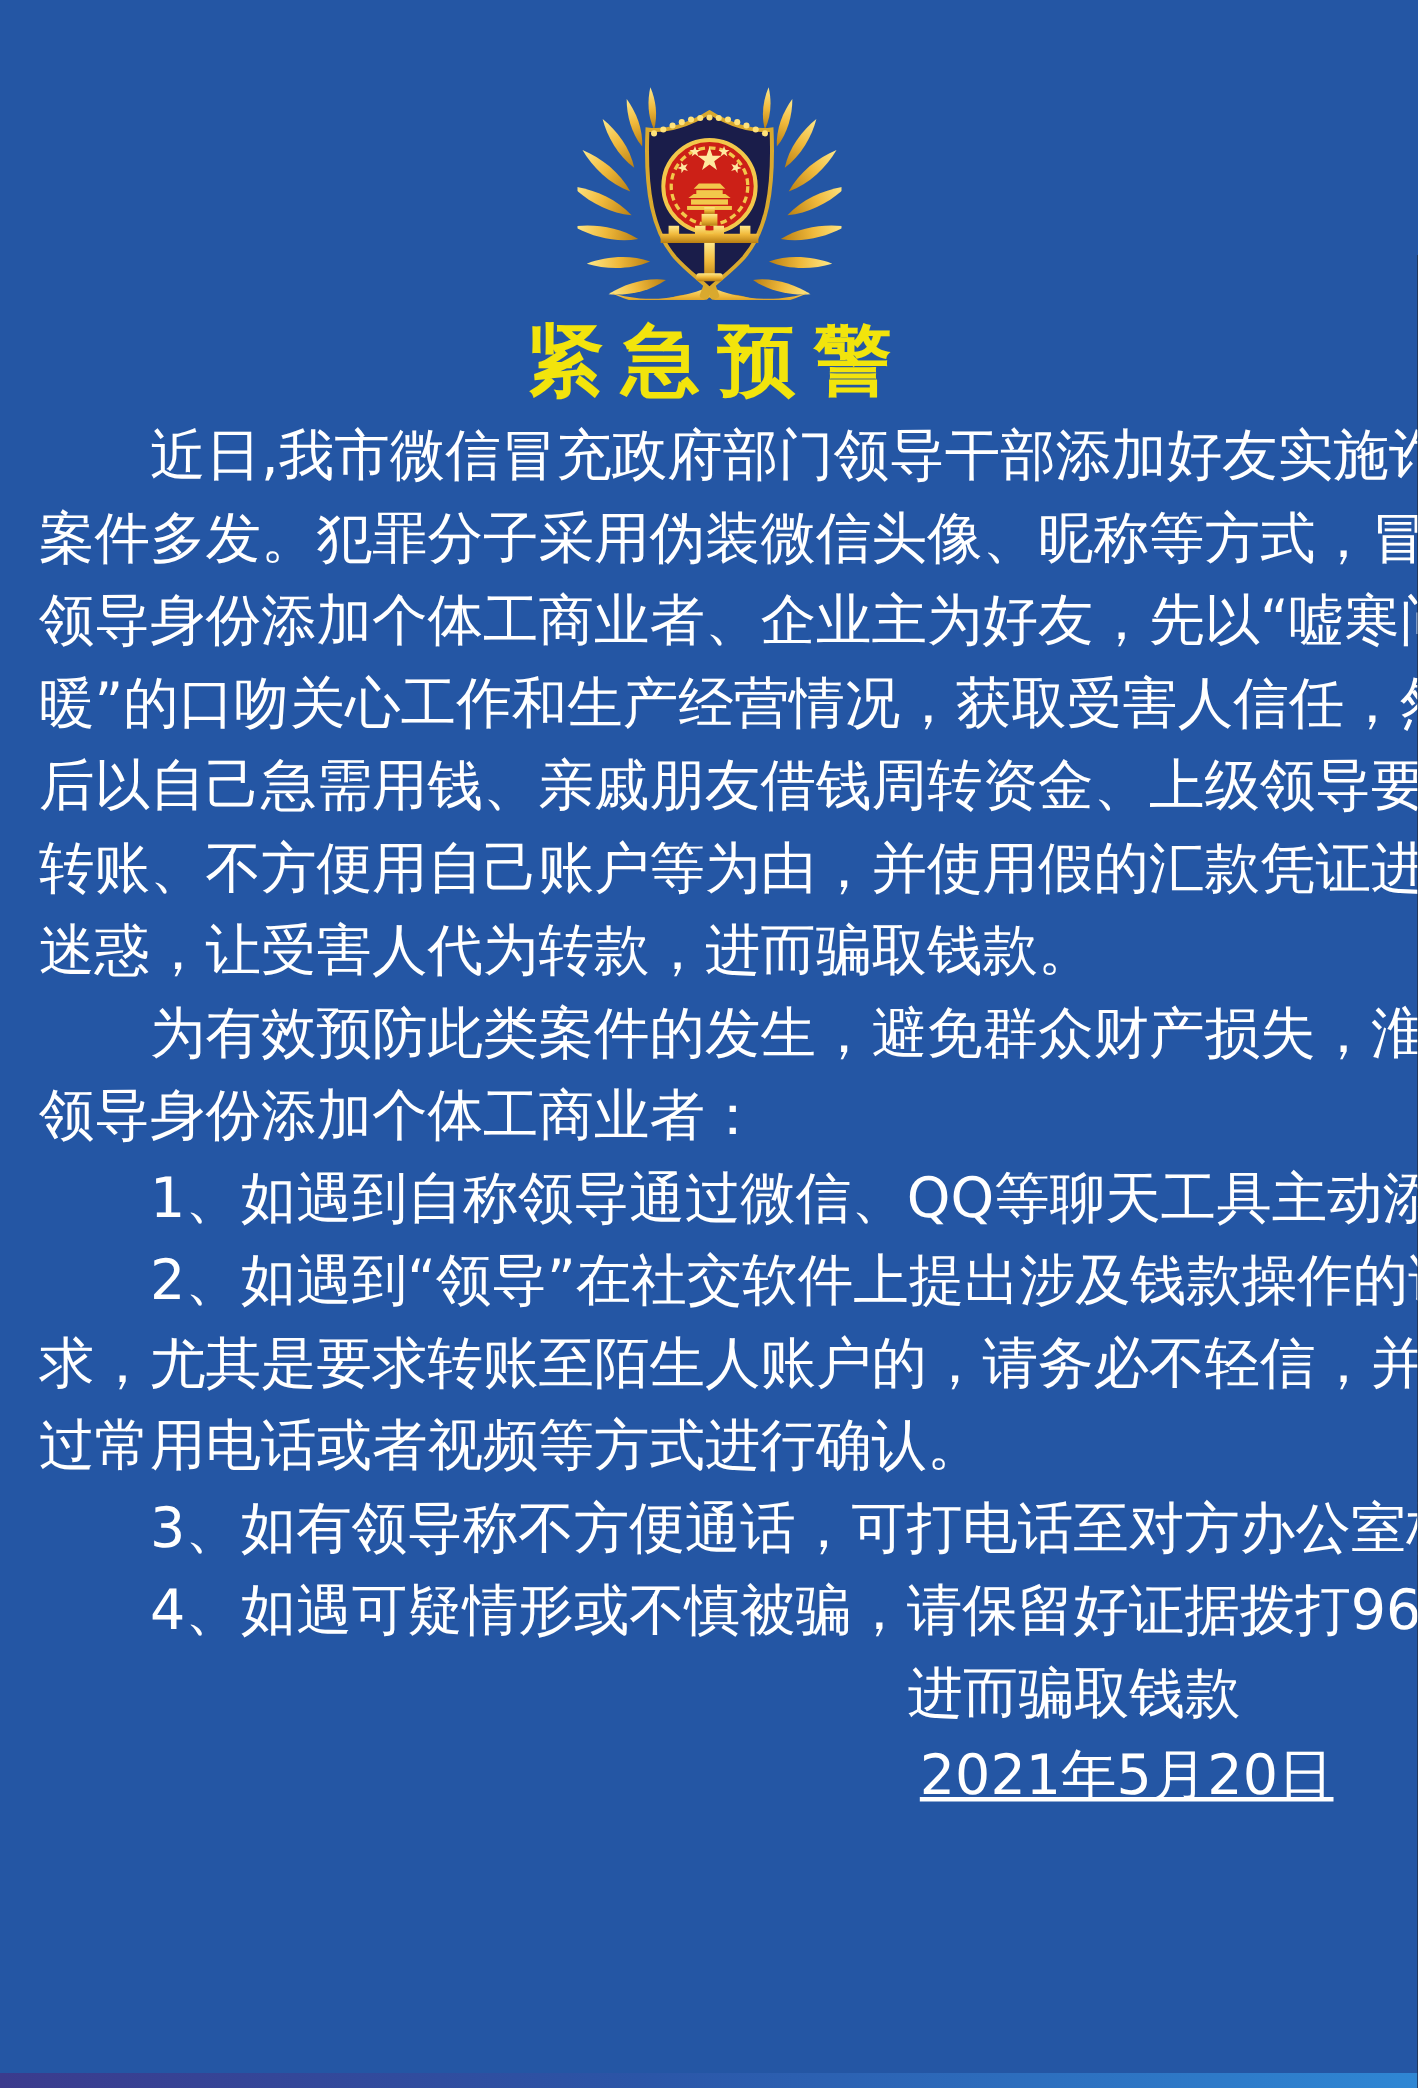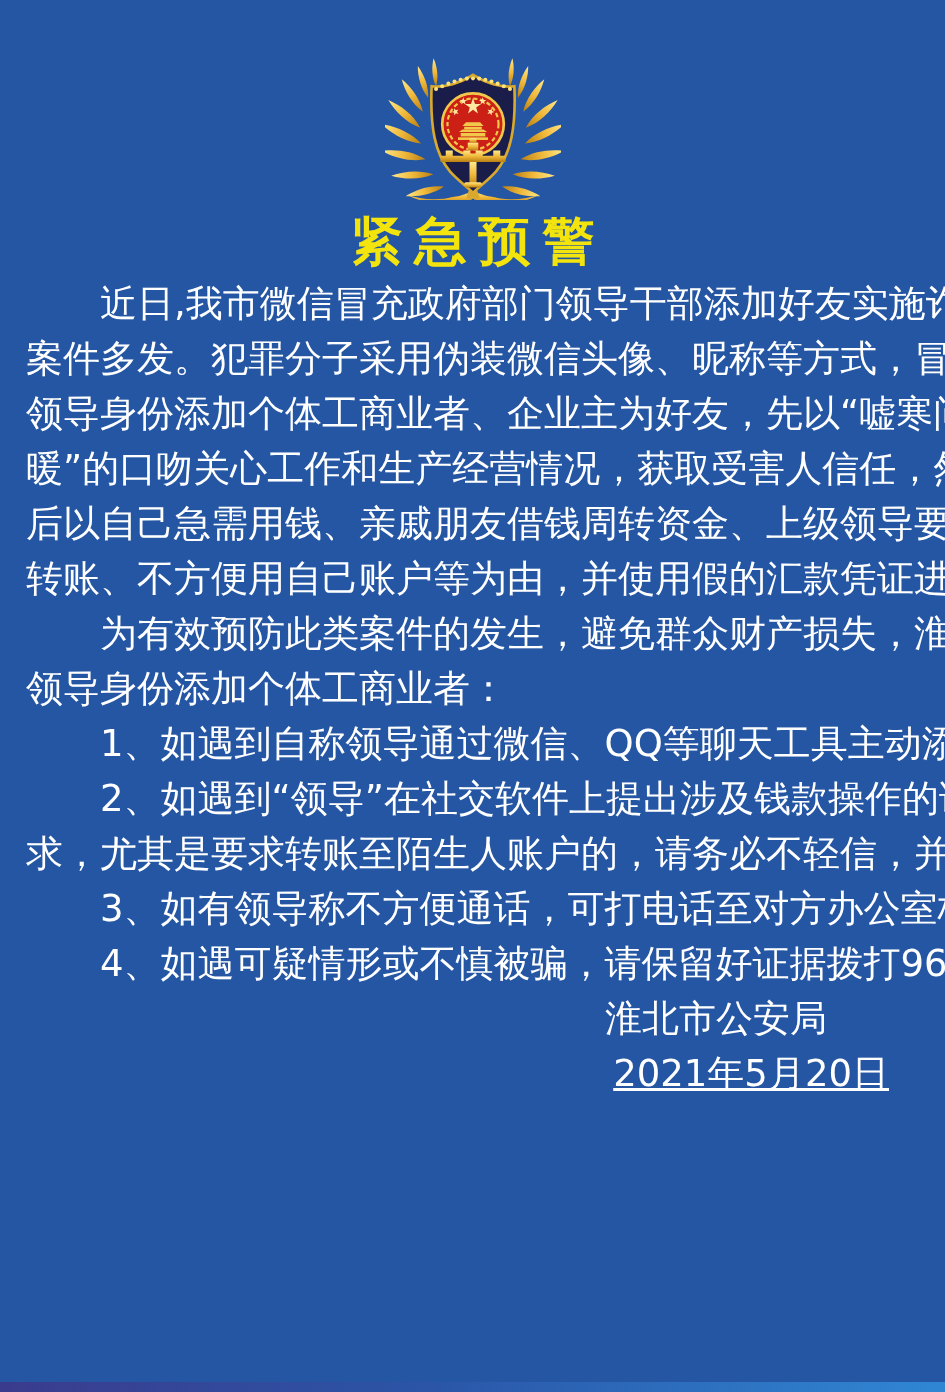--- a/index.html
+++ b/index.html
@@ -149,37 +149,39 @@
 
   <div class="body-text">
     <div>
         <div class="para">
           <div class="body-line">近日,我市微信冒充政府部门领导干部添加好友实施诈骗</div>
           <div class="body-line">案件多发。犯罪分子采用伪装微信头像、昵称等方式，冒充</div>
           <div class="body-line">领导身份添加个体工商业者、企业主为好友，先以“嘘寒问</div>
           <div class="body-line">暖”的口吻关心工作和生产经营情况，获取受害人信任，然</div>
           <div class="body-line">后以自己急需用钱、亲戚朋友借钱周转资金、上级领导要求</div>
           <div class="body-line">转账、不方便用自己账户等为由，并使用假的汇款凭证进行</div>
+          <div class="body-line">迷惑，让受害人代为转款，进而骗取钱款。</div>
         </div>
         <div class="para">
           <div class="body-line">为有效预防此类案件的发生，避免群众财产损失，淮北</div>
           <div class="body-line">领导身份添加个体工商业者：</div>
         </div>
         <div class="para">
           <div class="body-line">1、如遇到自称领导通过微信、QQ等聊天工具主动添加好</div>
         </div>
         <div class="para">
           <div class="body-line">2、如遇到“领导”在社交软件上提出涉及钱款操作的请</div>
           <div class="body-line">求，尤其是要求转账至陌生人账户的，请务必不轻信，并通</div>
+          <div class="body-line">过常用电话或者视频等方式进行确认。</div>
         </div>
         <div class="para">
           <div class="body-line">3、如有领导称不方便通话，可打电话至对方办公室核实</div>
         </div>
         <div class="para">
           <div class="body-line">4、如遇可疑情形或不慎被骗，请保留好证据拨打96110</div>
         </div>
       </div>
-    <div class="sig-line sig-name">淮北市公安局</div>
+    <div class="sig-line sig-name">进而骗取钱款</div>
     <div class="sig-line sig-date">2021年5月20日</div>
   </div>
 
   <div class="footer-bar"></div>
 </div>
 
 </body></html>

